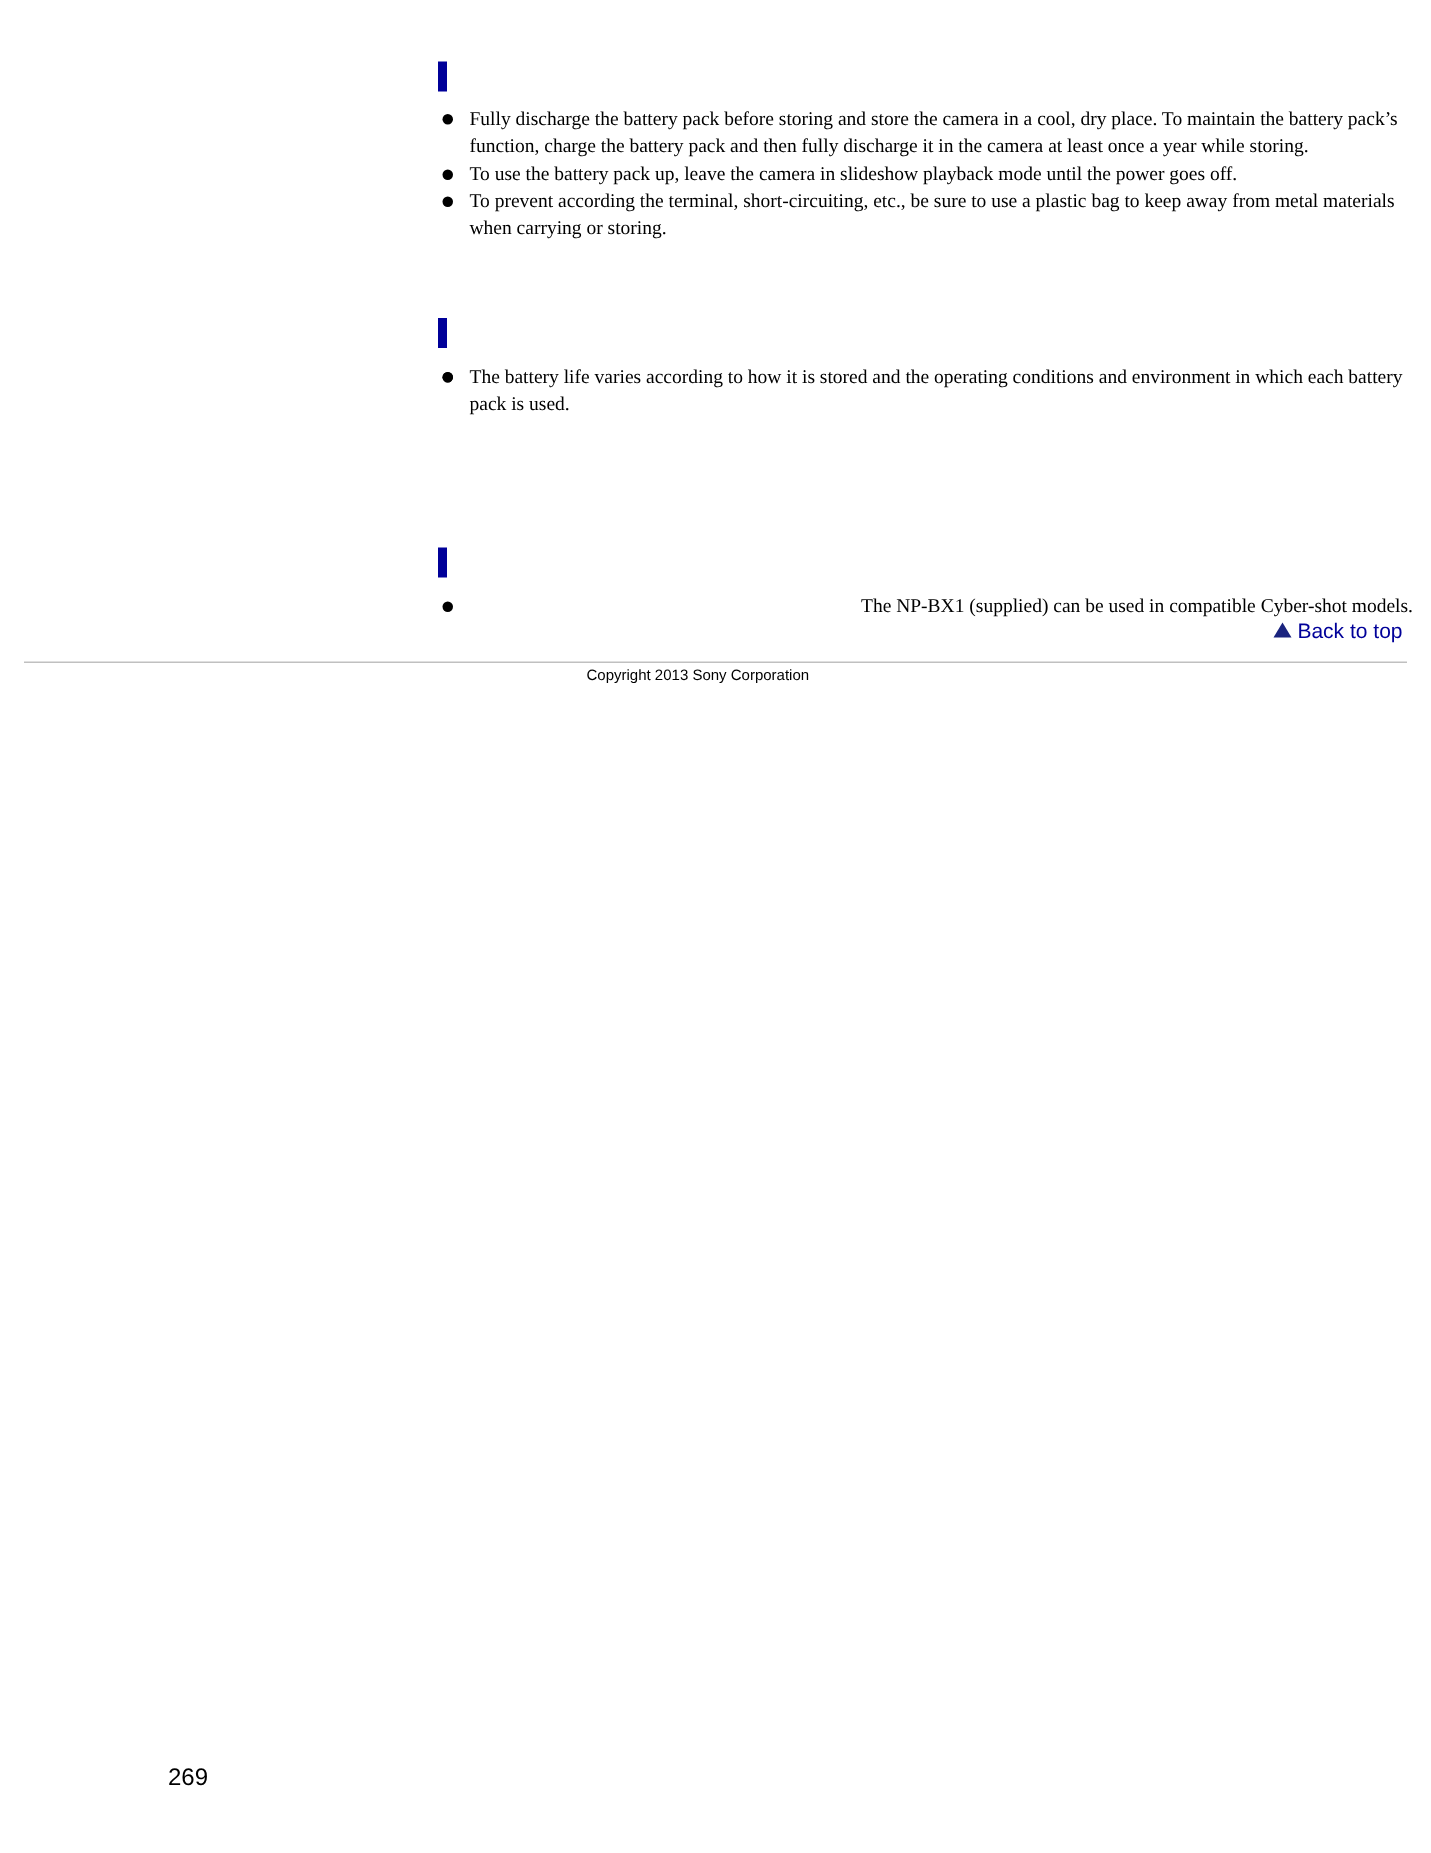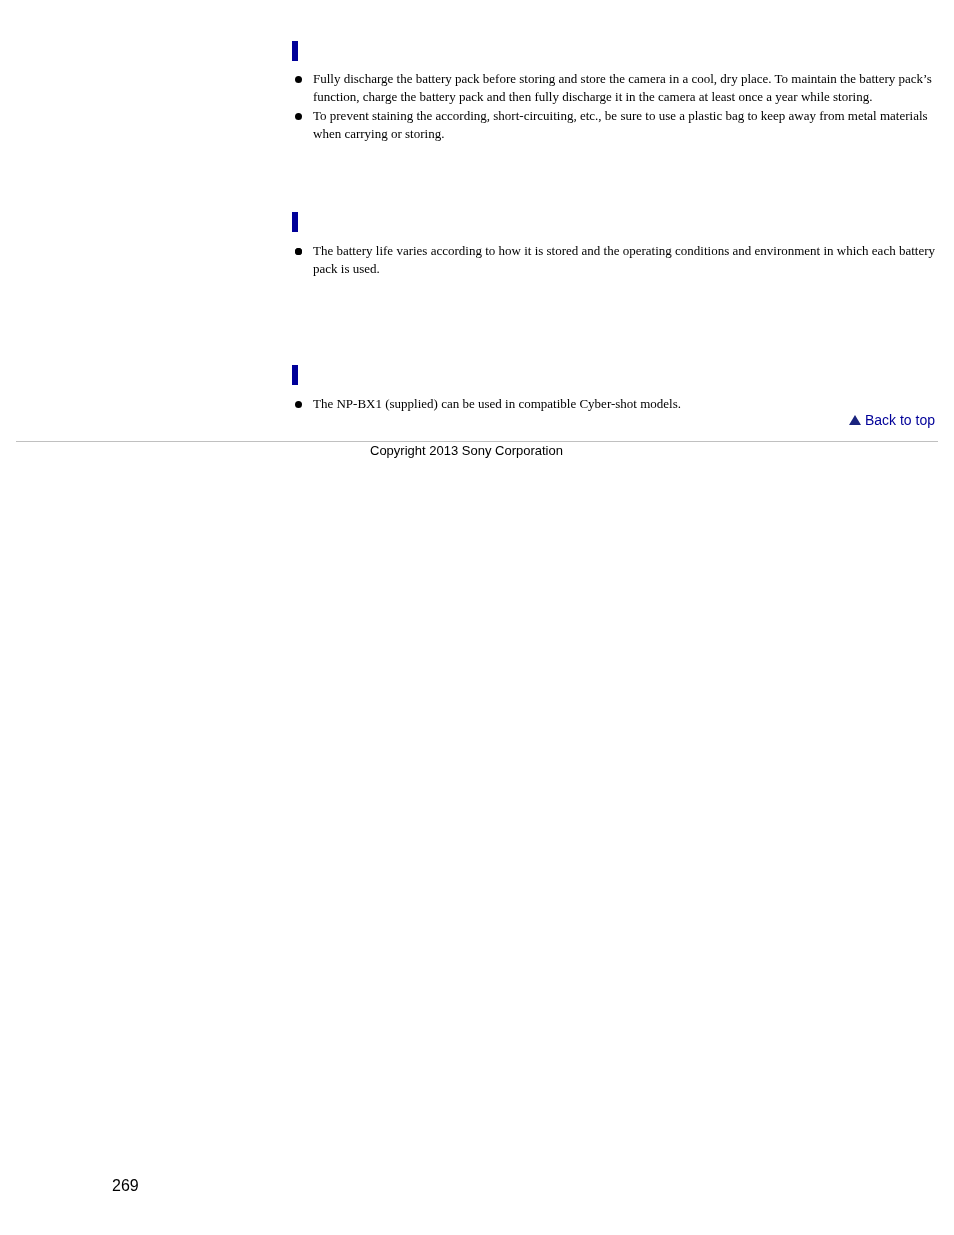--- a/index.html
+++ b/index.html
@@ -19,43 +19,44 @@
   }
   .back-top {
     position: absolute; right: 19px; top: 412px; color: #000099;
     font-size: 14px; text-decoration: none; display: flex; align-items: center; gap: 2px;
   }
   .tri {
     width: 0; height: 0; border-left: 6px solid transparent; border-right: 6px solid transparent;
     border-bottom: 10px solid #1a237e; display: inline-block; margin-right: 2px;
   }
   .rule { position: absolute; left: 16px; top: 441px; width: 922px; height: 1px; background: #c0c0c0; }
-  .copyright { position: absolute; left: 370px; top: 442px; font-size: 13px; line-height: 18px; }
+  .copyright { position: absolute; left: 391px; top: 442px; font-size: 10px; line-height: 18px; }
   .page-num { position: absolute; left: 112px; top: 1177px; font-size: 16px; }
 </style>
 </head>
 <body>
 
 <div class="section" style="top:41px;">
   <div class="bar"></div>
   <ul class="items" style="margin-top:9px;">
     <li><span class="dot"></span><span>Fully discharge the battery pack before storing and store the camera in a cool, dry place. To maintain the battery pack’s function, charge the battery pack and then fully discharge it in the camera at least once a year while storing.</span></li>
-    <li><span class="dot"></span><span>To prevent staining the according, short-circuiting, etc., be sure to use a plastic bag to keep away from metal materials when carrying or storing.</span></li>
+    <li><span class="dot"></span><span>To use the battery pack up, leave the camera in slideshow playback mode until the power goes off.</span></li>
+    <li><span class="dot"></span><span>To prevent according the terminal, short-circuiting, etc., be sure to use a plastic bag to keep away from metal materials when carrying or storing.</span></li>
   </ul>
 </div>
 
 <div class="section" style="top:212px;">
   <div class="bar"></div>
   <ul class="items" style="margin-top:10px;">
     <li><span class="dot"></span></li>
     <li><span class="dot"></span><span>The battery life varies according to how it is stored and the operating conditions and environment in which each battery pack is used.</span></li>
   </ul>
 </div>
 
-<div class="section" style="top:365px;">
+<div class="section" style="top:365px;text-align:right;">
   <div class="bar"></div>
   <ul class="items" style="margin-top:10px;">
     <li><span class="dot"></span><span>The NP-BX1 (supplied) can be used in compatible Cyber-shot models.</span></li>
   </ul>
 </div>
 
 <a class="back-top" href="#">
   <span class="tri"></span>
   <span>Back to top</span>
 </a>

